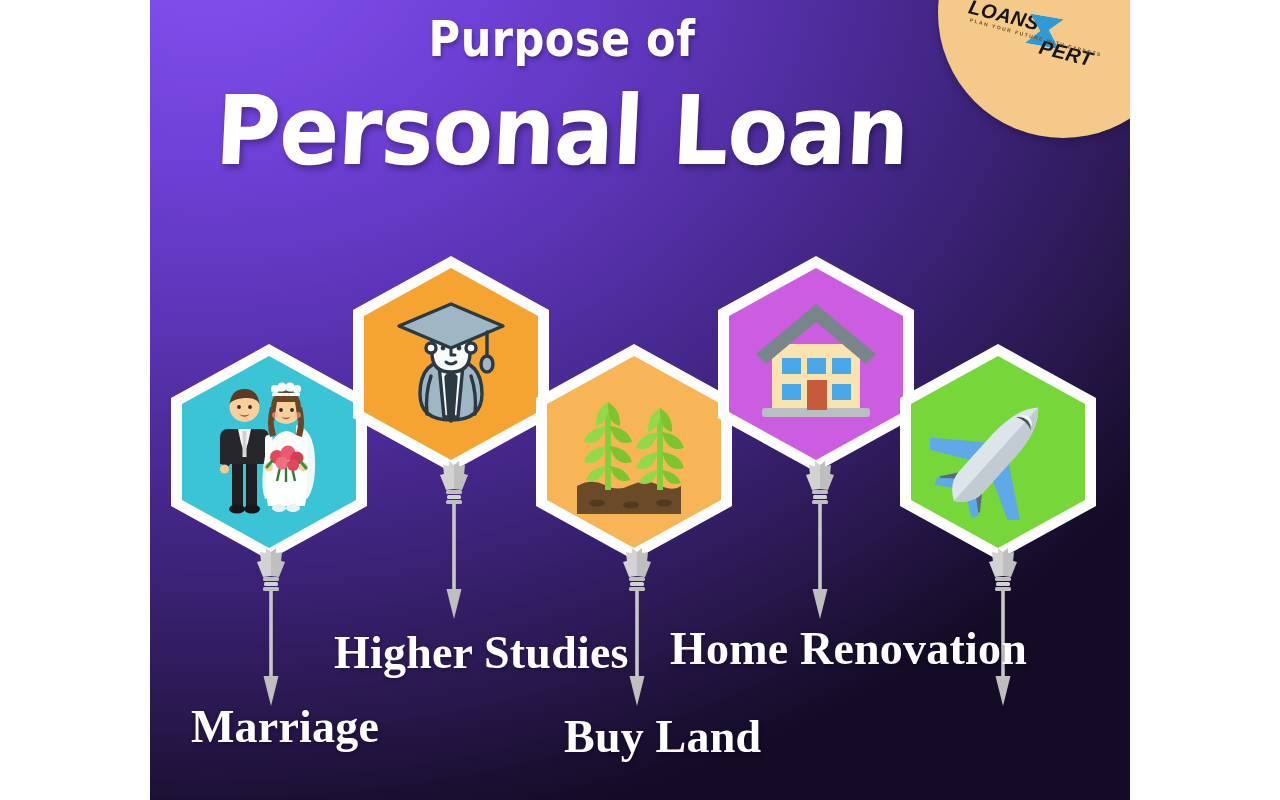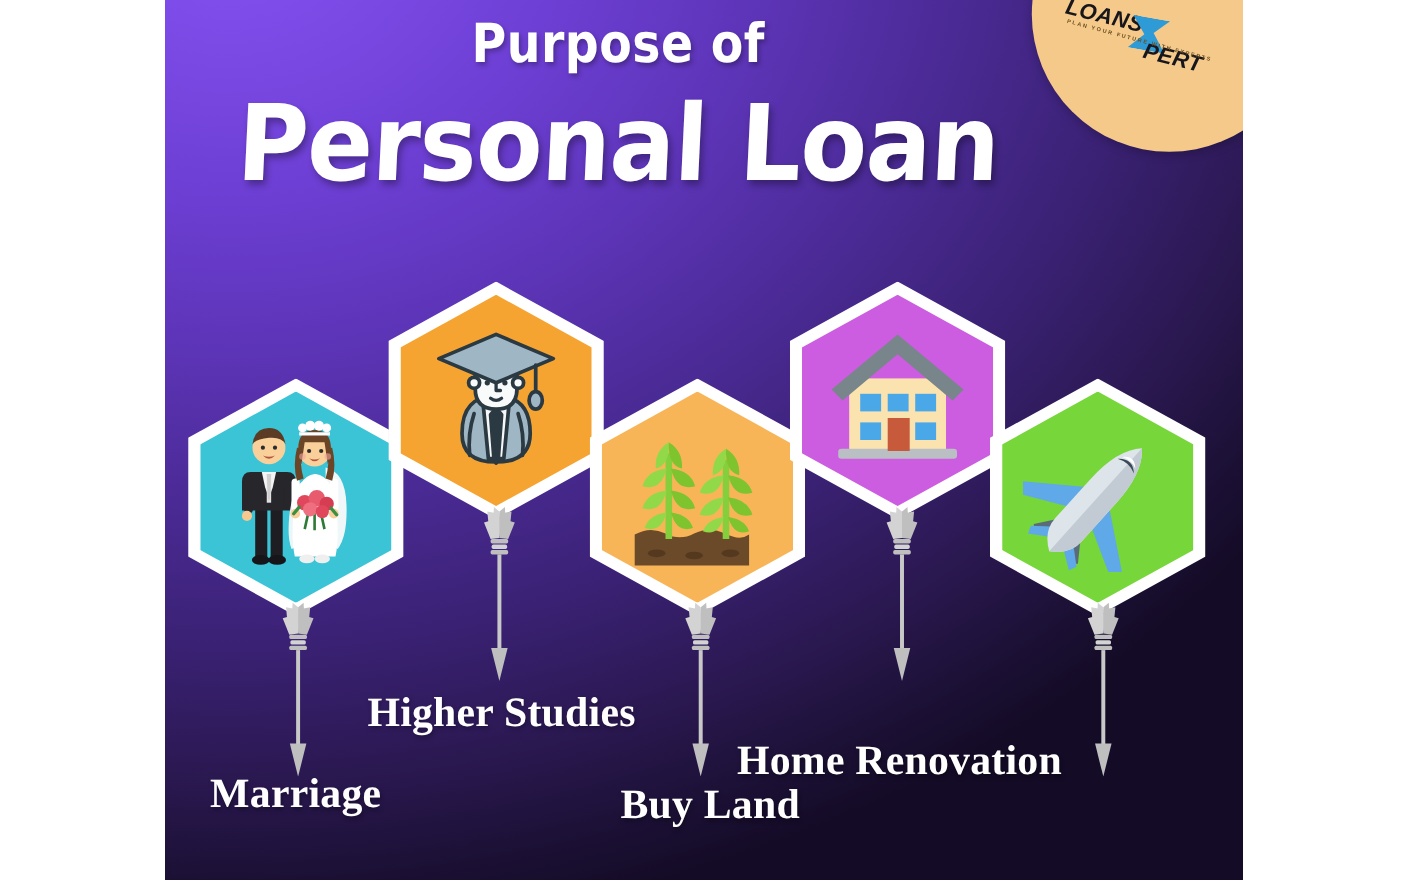--- a/index.html
+++ b/index.html
@@ -157,21 +157,21 @@
     position: absolute;
     width: 34px;
   }
   .arrow svg { display: block; width: 34px; }
 
   
   .step-label {
     position: absolute;
     font-family: "Liberation Serif", "DejaVu Serif", serif;
     font-weight: bold;
-    font-size: 38px;
+    font-size: 46px;
     color: #ffffff;
     white-space: nowrap;
     text-shadow: 1px 2px 4px rgba(0,0,0,0.35);
     letter-spacing: 0.2px;
   }
 </style>
 </head>
 <body>
 
 <div id="page">
@@ -456,17 +456,17 @@
         </g>
       </svg>
     </div>
 
     <span class="step-label" style="left:41px; top:700px;">Marriage</span>
 
     <span class="step-label" style="left:184px; top:626px;">Higher Studies</span>
 
     <span class="step-label" style="left:394px; top:710px;margin-left:20px;">Buy Land</span>
 
-    <span class="step-label" style="left:520px; top:622px;margin-top:48px;">Home Renovation</span>
+    <span class="step-label" style="left:520px; top:622px;">Home Renovation</span>
 
 
   </div>
 </div>
 
 </body></html>

